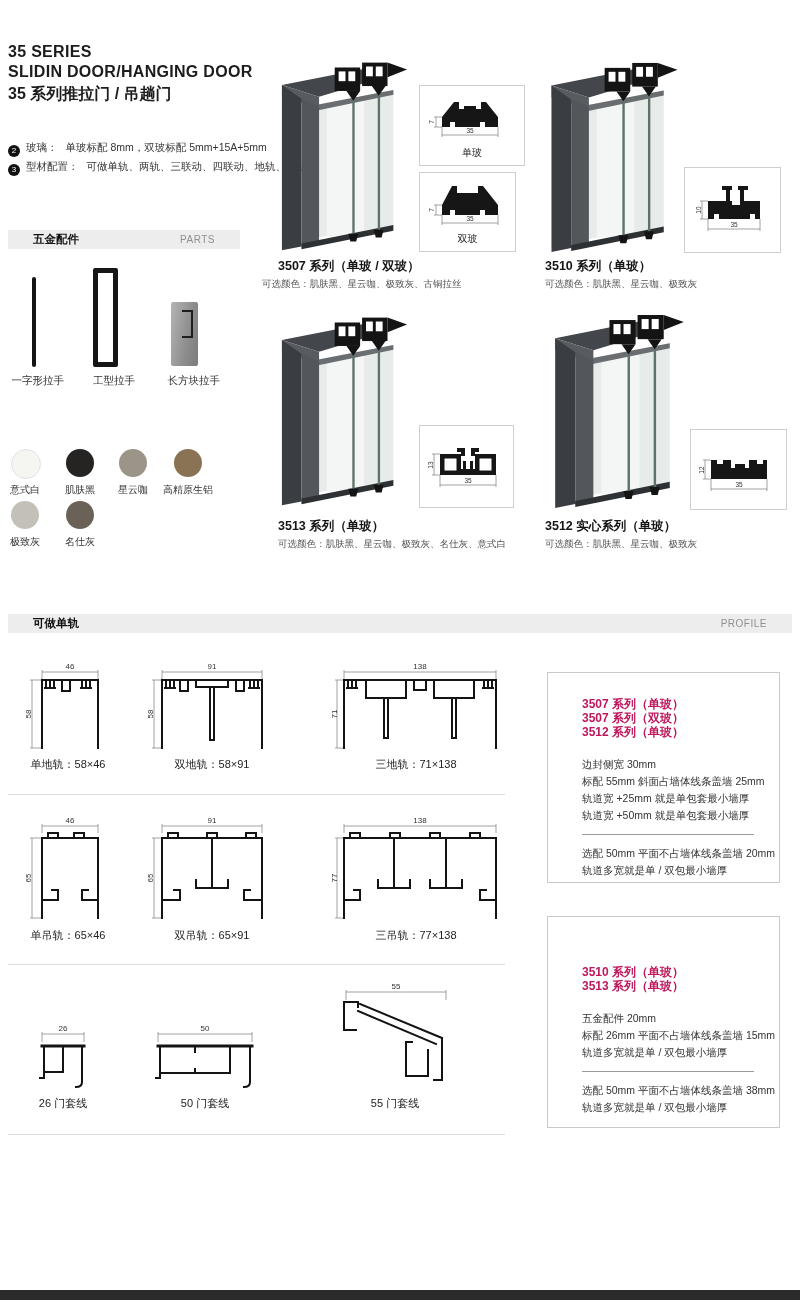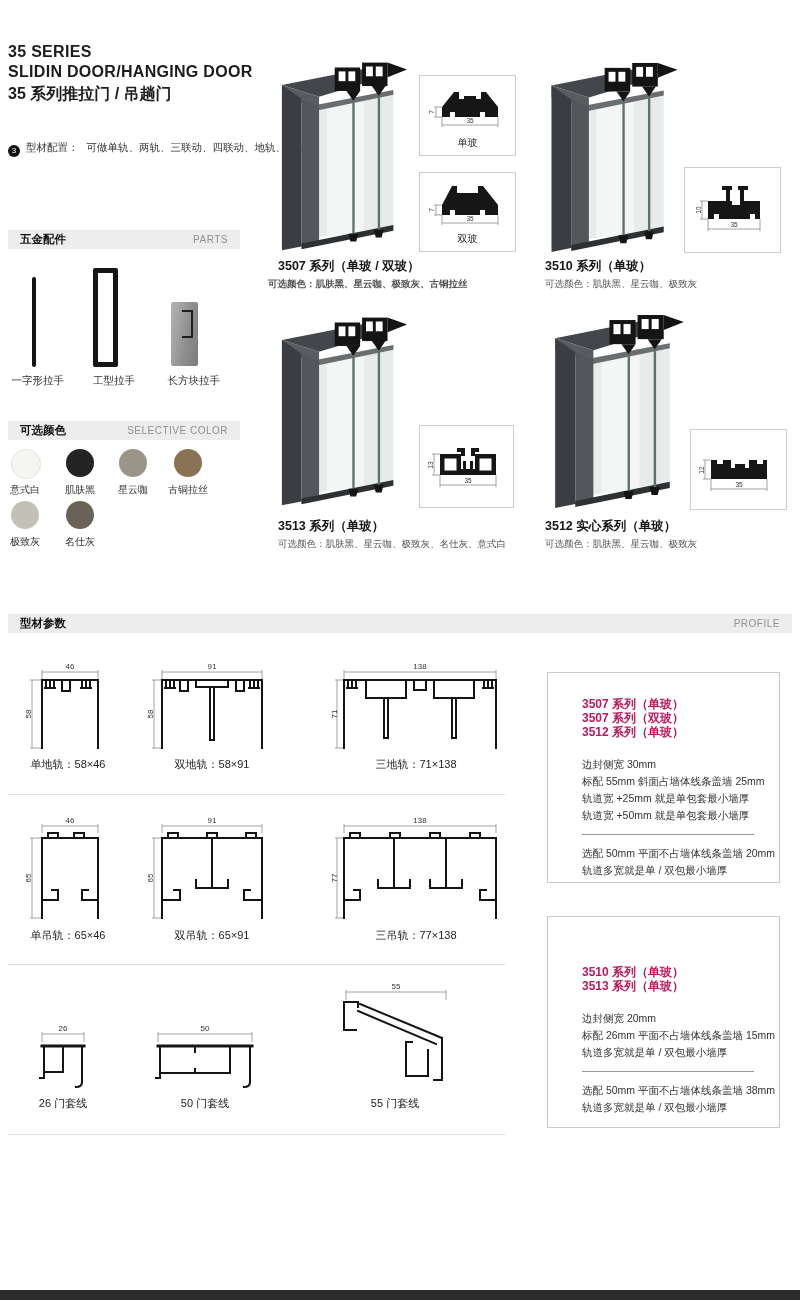--- a/index.html
+++ b/index.html
@@ -6,21 +6,21 @@
   .page{position:relative;width:800px;height:1300px;background:#fff;overflow:hidden;
         font-family:"Liberation Sans",sans-serif;color:#222;}
   .abs{position:absolute;}
   .t1{font-size:16px;font-weight:700;color:#1c1c1c;letter-spacing:.3px;line-height:20px;}
   .t2{font-size:16px;font-weight:700;color:#1c1c1c;line-height:20px;margin-top:2px;}
   .spec{font-size:10.5px;color:#333;line-height:18px;white-space:nowrap;}
   .num{display:inline-block;width:12px;height:12px;border-radius:50%;background:#111;color:#fff;
        font-size:8px;line-height:12px;text-align:center;margin-right:6px;vertical-align:-2px;}
   .slabel{margin-right:8px;}
   .bar{position:absolute;height:19px;background:#ededed;display:flex;align-items:center;
-       justify-content:space-between;padding:0 12px;box-sizing:border-box;}
+       justify-content:space-between;padding:0 25px;box-sizing:border-box;}
   .bar-cn{font-size:11.5px;font-weight:700;color:#111;}
   .bar-en{font-size:10px;color:#8f8f8f;letter-spacing:.5px;}
   .hlabel{position:absolute;text-align:right;font-size:10.5px;color:#333;}
   .sw{position:absolute;width:28px;height:28px;border-radius:50%;}
   .swl{position:absolute;text-align:center;font-size:10px;color:#333;width:56px;}
   .pname{position:absolute;font-size:12.5px;font-weight:700;color:#151515;}
   .pcolors{position:absolute;font-size:9.5px;color:#555;}
   .secbox{position:absolute;border:1px solid #cfcfcf;background:#fff;}
   .seccap{position:absolute;bottom:5px;left:0;width:100%;text-align:center;font-size:10px;color:#222;}
   .plabel{position:absolute;text-align:center;font-size:11px;color:#222;}
@@ -49,49 +49,48 @@
 <div class="page">
 
   <div class="abs" style="left:8px;top:42px;">
     <div class="t1">35 SERIES</div>
     <div class="t1">SLIDIN DOOR/HANGING DOOR</div>
     <div class="t2">35 系列推拉门 / 吊趟门</div>
   </div>
 
   <div class="abs" style="left:8px;top:138px;">
     <div class="spec">
+      <span class="num">2</span><span class="slabel">玻璃：</span><span>单玻标配 8mm，双玻标配 5mm+15A+5mm</span>
+    </div>
+    <div class="spec">
       <span class="num">3</span><span class="slabel">型材配置：</span><span>可做单轨、两轨、三联动、四联动、地轨、吊轨</span>
     </div>
   </div>
 
   <div class="bar" style="left:8px;top:230px;width:232px;">
     <span class="bar-cn">五金配件</span>
     <span class="bar-en">PARTS</span>
   </div>
   <div class="abs" style="left:32px;top:277px;width:4px;height:90px;background:#141414;border-radius:2px;"></div>
   <div class="h2ring" style="left:93px;top:268px;width:25px;height:99px;"></div>
   <div class="h3block" style="left:171px;top:302px;width:27px;height:64px;">
     <div class="h3slot"></div>
   </div>
   <div class="hlabel" style="left:4px;top:374px;width:60px;">一字形拉手</div>
   <div class="hlabel" style="left:75px;top:374px;width:60px;">工型拉手</div>
   <div class="hlabel" style="left:150px;top:374px;width:70px;">长方块拉手</div>
 
-  <div class="bar" style="left:8px;top:421px;width:232px;">
-    <span class="bar-cn">可选颜色</span>
-    <span class="bar-en">SELECTIVE COLOR</span>
-  </div>
   <div class="sw" style="left: 11px; top: 449px; border: 1px solid rgb(226, 226, 224); background: rgb(245, 245, 242);"></div>
   <div class="sw" style="left: 66px; top: 449px; background: rgb(38, 36, 35);"></div>
   <div class="sw" style="left: 119px; top: 449px; background: rgb(155, 148, 137);"></div>
   <div class="sw" style="left: 174px; top: 449px; background: rgb(138, 115, 84);"></div>
   <div class="swl" style="left:-3px;top:483px;">意式白</div>
   <div class="swl" style="left:52px;top:483px;">肌肤黑</div>
   <div class="swl" style="left:105px;top:483px;">星云咖</div>
-  <div class="swl" style="left:160px;top:483px;">古铜拉丝</div>
+  <div class="swl" style="left:160px;top:483px;">高精原生铝</div>
   <div class="sw" style="left: 11px; top: 501px; background: rgb(195, 192, 183);"></div>
   <div class="sw" style="left: 66px; top: 501px; background: rgb(106, 97, 87);"></div>
   <div class="swl" style="left:-3px;top:535px;">极致灰</div>
   <div class="swl" style="left:52px;top:535px;">名仕灰</div>
 
   <div class="door" style="left:278px;top:58px;width:132px;height:194px;">
   <svg viewBox="0 0 135 195" width="100%" height="100%">
     <polygon points="40,46 118,31 118,170 40,182" fill="#e7ebea"></polygon>
     <polygon points="50,47 88,41 88,177 50,181" fill="#f3f6f5"></polygon>
     <polygon points="40,46 118,31 118,36 40,52" fill="#6a6e70"></polygon>
@@ -113,21 +112,21 @@
     </g>
     <g fill="#ffffff">
       <rect x="62" y="12" width="7" height="10"></rect>
       <rect x="72" y="12" width="7" height="10"></rect>
       <rect x="90" y="7" width="7" height="10"></rect>
       <rect x="100" y="7" width="7" height="10"></rect>
     </g>
   </svg>
 </div>
 
-  <div class="secbox" style="left:419px;top:75px;width:95px;height:79px;">
+  <div class="secbox" style="left:419px;top:85px;width:95px;height:79px;padding-left:9px;">
     <svg viewBox="0 0 95 54" width="95" height="54" style="position:absolute;top:3px;left:0;">
       <path class="blk" d="M22,38 L22,28 L34,13 L39,13 L39,20 L44,20 L44,17 L56,17 L56,20 L61,20 L61,13 L66,13 L78,28 L78,38 Z"></path>
       <rect class="wht" x="30" y="33" width="5" height="5"></rect>
         <rect class="wht" x="60" y="33" width="5" height="5"></rect>
       <path class="dim" d="M22,28 H14 M22,38 H14 M16,28 V38"></path>
       <text class="dt" text-anchor="middle" x="12" y="35" transform="rotate(-90 12 33)">7</text>
       <path class="dim" d="M22,38 V48 M78,38 V48 M22,46 H78"></path>
       <text class="dt" text-anchor="middle" x="50" y="44">35</text>
     </svg>
     <div class="seccap">单玻</div>
@@ -187,21 +186,21 @@
         <rect class="wht" x="26" y="43" width="5" height="5"></rect>
         <rect class="wht" x="62" y="43" width="5" height="5"></rect>
       <path class="dim" d="M20,30 H12 M20,48 H12 M14,30 V48"></path>
       <text class="dt" text-anchor="middle" x="11" y="41" transform="rotate(-90 11 39)">10</text>
       <path class="dim" d="M20,48 V60 M72,48 V60 M20,58 H72"></path>
       <text class="dt" text-anchor="middle" x="46" y="56">35</text>
     </svg>
   </div>
 
   <div class="pname" style="left:278px;top:258px;">3507 系列（单玻 / 双玻）</div>
-  <div class="pcolors" style="left:268px;top:278px;font-weight:bold;">可选颜色：肌肤黑、星云咖、极致灰、古铜拉丝</div>
+  <div class="pcolors" style="left:262px;top:278px;">可选颜色：肌肤黑、星云咖、极致灰、古铜拉丝</div>
   <div class="pname" style="left:545px;top:258px;">3510 系列（单玻）</div>
   <div class="pcolors" style="left:545px;top:278px;">可选颜色：肌肤黑、星云咖、极致灰</div>
 
   <div class="door" style="left:278px;top:312px;width:132px;height:196px;">
   <svg viewBox="0 0 135 195" width="100%" height="100%">
     <polygon points="40,46 118,31 118,170 40,182" fill="#e7ebea"></polygon>
     <polygon points="50,47 88,41 88,177 50,181" fill="#f3f6f5"></polygon>
     <polygon points="40,46 118,31 118,36 40,52" fill="#6a6e70"></polygon>
     <polygon points="4,26 90,9 112,17 42,38" fill="#43464a"></polygon>
     <polygon points="4,26 42,38 42,50 4,38" fill="#585c60"></polygon>
@@ -289,21 +288,21 @@
       <text class="dt" text-anchor="middle" x="48" y="49">35</text>
     </svg>
   </div>
 
   <div class="pname" style="left:278px;top:518px;">3513 系列（单玻）</div>
   <div class="pcolors" style="left:278px;top:538px;">可选颜色：肌肤黑、星云咖、极致灰、名仕灰、意式白</div>
   <div class="pname" style="left:545px;top:518px;">3512 实心系列（单玻）</div>
   <div class="pcolors" style="left:545px;top:538px;">可选颜色：肌肤黑、星云咖、极致灰</div>
 
   <div class="bar" style="left:8px;top:614px;width:784px;">
-    <span class="bar-cn">型材参数</span>
+    <span class="bar-cn">可做单轨</span>
     <span class="bar-en">PROFILE</span>
   </div>
 
   <svg class="abs" style="left:18px;top:660px;" viewBox="0 0 100 96" width="100" height="96">
     <path class="dim" d="M24,20 V10 M80,20 V10 M24,12 H80"></path>
     <text class="dt2" text-anchor="middle" x="52" y="9">46</text>
     <path class="dim" d="M24,20 H12 M24,88 H12 M14,20 V88"></path>
     <text class="dt2" text-anchor="middle" x="10" y="57" transform="rotate(-90 10 54)">58</text>
     <path class="trk" d="M24,20 H80 M24,20 V88 M80,20 V88"></path>
     <path class="trk" d="M28,20 V28 M32,20 V28 M36,20 V28 M27,28 H37 M64,20 V28 M68,20 V28 M72,20 V28 M63,28 H73"></path>
@@ -415,21 +414,21 @@
     <div class="ln">轨道宽 +50mm 就是单包套最小墙厚</div>
     <hr class="div">
     <div class="ln">选配 50mm 平面不占墙体线条盖墙 20mm</div>
     <div class="ln">轨道多宽就是单 / 双包最小墙厚</div>
   </div>
 
   <div class="ibox" style="left:547px;top:916px;width:233px;height:212px;padding-top:48px;">
     <div class="t">3510 系列（单玻）</div>
     <div class="t">3513 系列（单玻）</div>
     <div class="gap"></div>
-    <div class="ln">边封侧宽 20mm</div>
+    <div class="ln">五金配件 20mm</div>
     <div class="ln">标配 26mm 平面不占墙体线条盖墙 15mm</div>
     <div class="ln">轨道多宽就是单 / 双包最小墙厚</div>
     <hr class="div">
     <div class="ln">选配 50mm 平面不占墙体线条盖墙 38mm</div>
     <div class="ln">轨道多宽就是单 / 双包最小墙厚</div>
   </div>
 
   <div class="footerbar"></div>
 </div>
 

